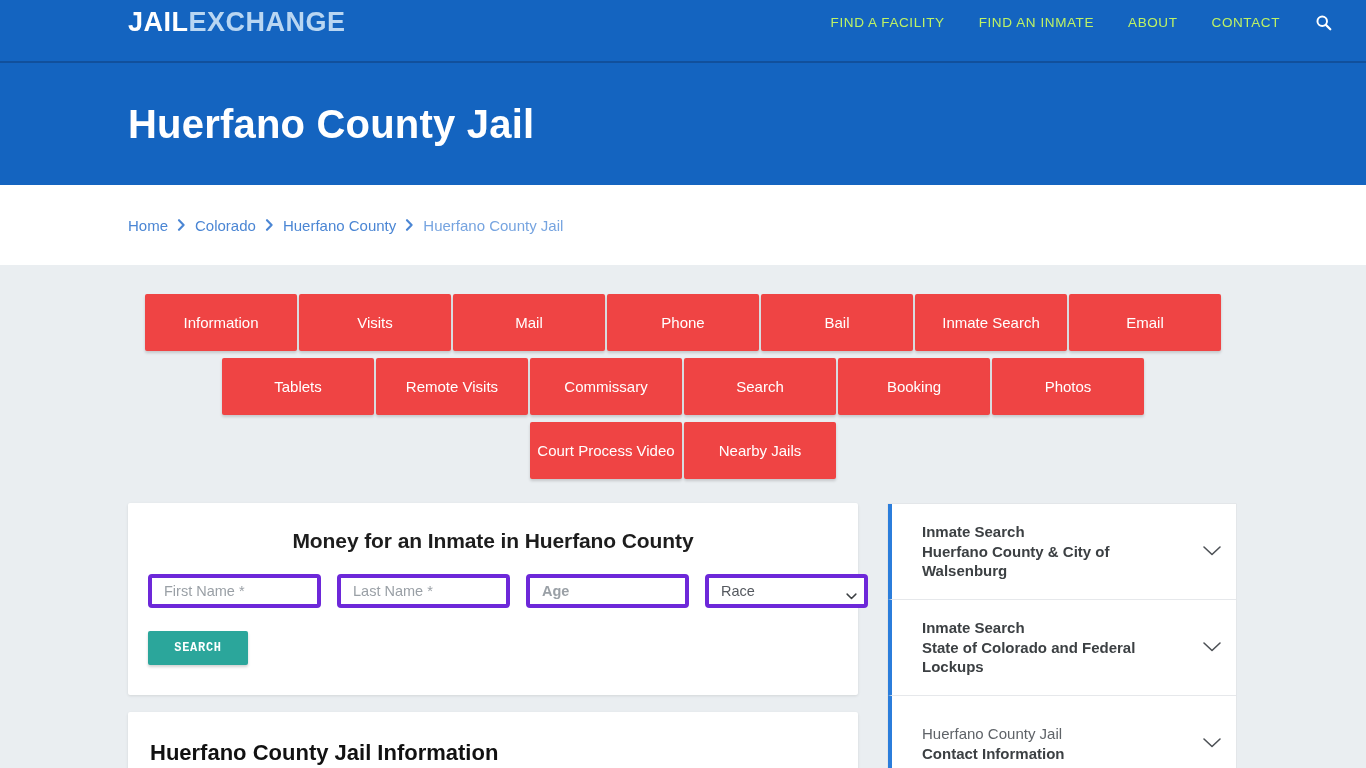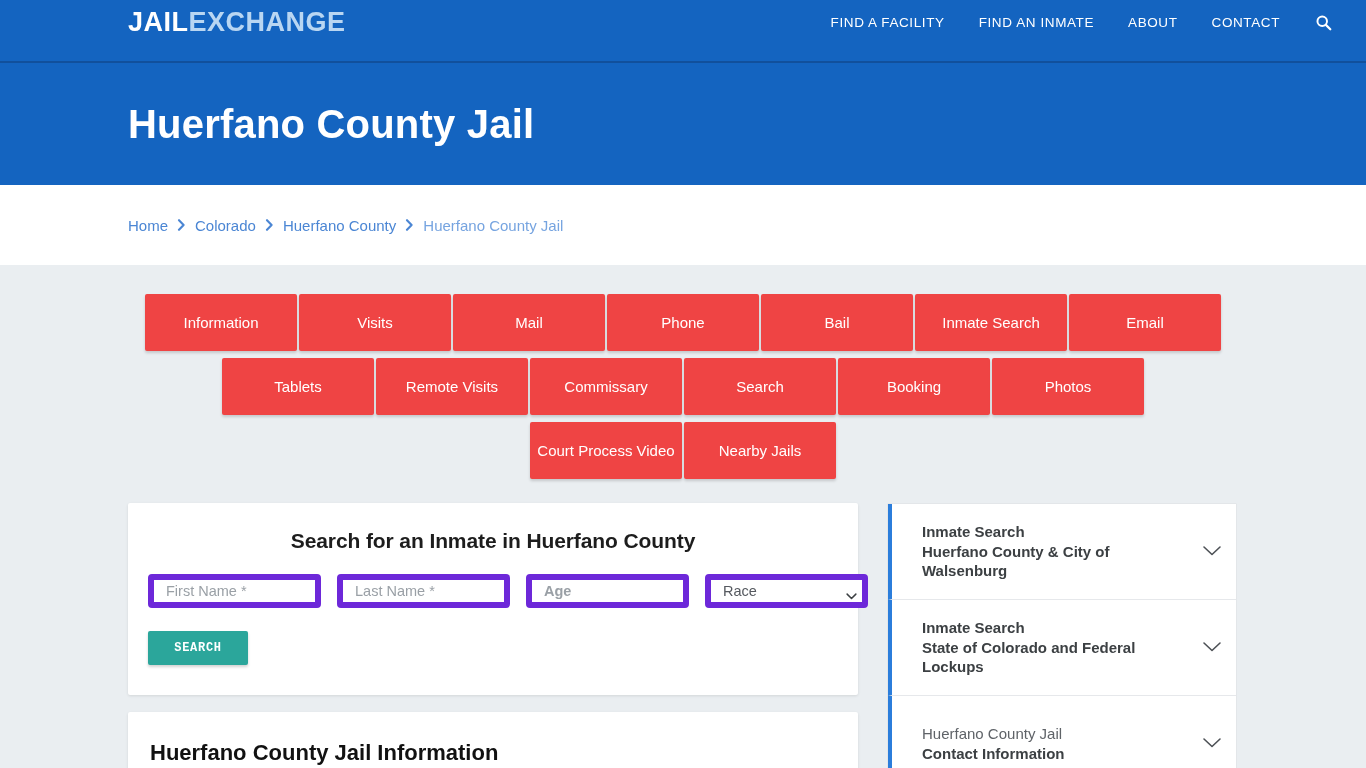--- a/index.html
+++ b/index.html
@@ -33,21 +33,21 @@
   .logo .jail { color: #ffffff; }
   .logo .exchange { color: #b9d6f2; }
 
   .nav-links {
     margin-left: auto;
     display: flex;
     align-items: center;
     gap: 0;
   }
   .nav-link {
-    color: #ffffff;
+    color: #bef264;
     font-size: 13.5px;
     font-weight: 500;
     letter-spacing: .6px;
     text-decoration: none;
     padding: 10px 17px;
     white-space: nowrap;
     cursor: pointer;
   }
   .nav-search {
     padding: 8px 10px 8px 18px;
@@ -162,21 +162,21 @@
     color: #1d1d1d;
     margin-bottom: 21px;
     letter-spacing: -.1px;
   }
   .form-row {
     display: flex;
     gap: 16px;
   }
   .field {
     height: 34px;
-    border: 6px solid #6d28d9;
+    border: 4px solid #6d28d9;
     border-radius: 4px;
     padding: 0 12px;
     font-size: 14.5px;
     color: #55595f;
     background: #ffffff;
     font-family: "Liberation Sans", sans-serif;
     outline: none;
   }
   .field::placeholder { color: #9aa0a6; }
   .field.fname { width: 173px; }
@@ -328,21 +328,21 @@
 
   <div class="btn-row-last">
     <button class="tile">Court Process Video</button>
     <button class="tile">Nearby Jails</button>
   </div>
 
   <div class="lower">
 
     <div class="lower-left">
       <div class="search-card">
-        <h2>Search for an Inmate in Huerfano County</h2>
+        <h2>Money for an Inmate in Huerfano County</h2>
         <div class="form-row">
           <input class="field fname" type="text" placeholder="First Name *" style="">
           <input class="field lname" type="text" placeholder="Last Name *" style="">
           <input class="field age" type="text" placeholder="Age" style="">
           <div class="select-wrap">
             <select class="field race">
               <option>Race</option>
             </select>
             <span class="select-chev">
               <svg width="11" height="7" viewBox="0 0 12 8" fill="none">

